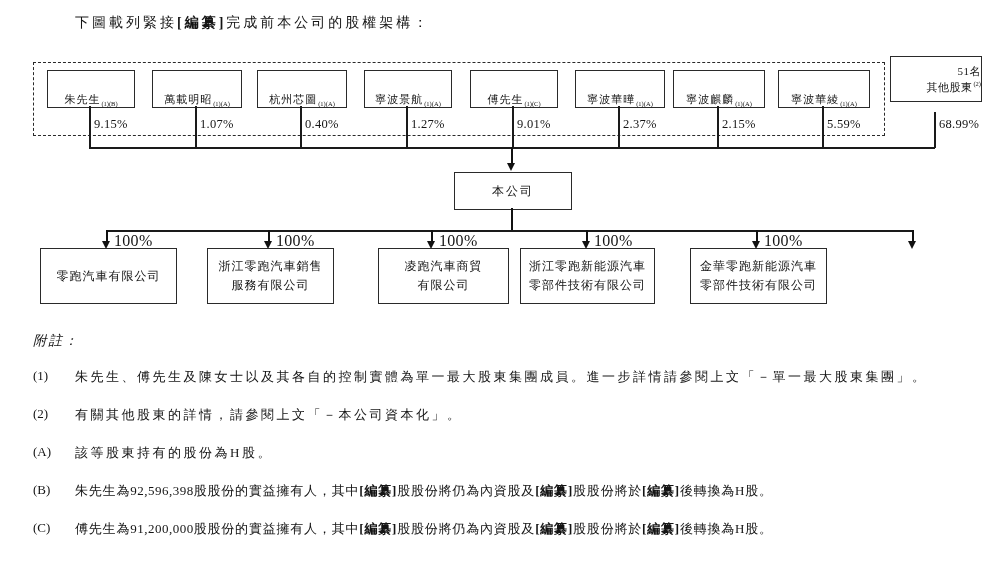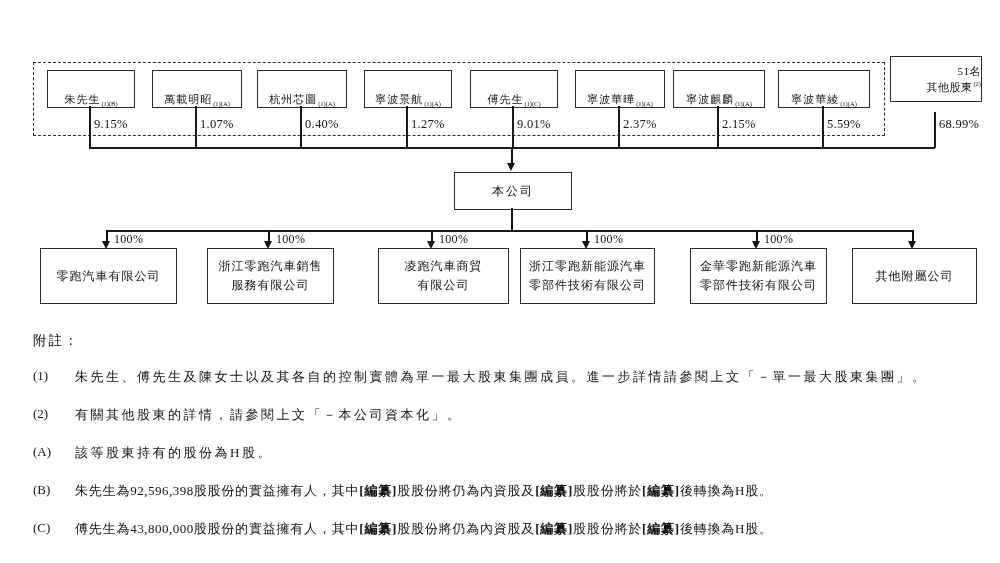--- a/index.html
+++ b/index.html
@@ -16,33 +16,36 @@
   .vline{position:absolute;width:1.5px;background:#1a1a1a;}
   .hline{position:absolute;height:1.5px;background:#1a1a1a;}
   .aline{position:absolute;width:2px;background:#111;}
   .ahead{position:absolute;width:0;height:0;border-left:4.5px solid transparent;
          border-right:4.5px solid transparent;border-top:8px solid #111;}
   .cbox{position:absolute;left:454px;top:172px;width:116px;height:36px;border:1px solid #2a2a2a;
         display:flex;align-items:center;justify-content:center;font-size:12px;letter-spacing:2px;background:#fff;}
   .subbox{position:absolute;top:248px;height:54px;border:1px solid #2a2a2a;background:#fff;
         display:flex;flex-direction:column;align-items:center;justify-content:center;
         font-size:12px;letter-spacing:1px;text-align:center;line-height:1.55;white-space:nowrap;}
-  .pct100{position:absolute;top:232px;font-size:12px;letter-spacing:0.3px;}
-  .notes-head{position:absolute;left:33px;top:332px;font-size:13.5px;letter-spacing:2px;}
+  .pct100{position:absolute;top:232px;font-size:16px;letter-spacing:0.3px;}
+  .notes-head{position:absolute;left:33px;top:332px;font-size:13.5px;font-style:italic;letter-spacing:2px;}
   .note-label{position:absolute;left:33px;font-size:13px;}
   .note-text{position:absolute;left:75px;font-size:13px;letter-spacing:2.5px;white-space:nowrap;}
   .note-text.tight{letter-spacing:0.8px;}
   .note-text b{font-weight:bold;}
   .note-text .num{letter-spacing:0.5px;}
 </style>
 </head>
 <body>
 
 <div class="page">
 
+  <div class="title">
+    <span>下圖載列緊接</span><b>[編纂]</b><span>完成前本公司的股權架構：</span>
+  </div>
 
   <div class="dashed-box"></div>
 
   <div class="sbox" style="left:47px;width:86px">
       <span>朱先生</span>
       <sup>(1)(B)</sup>
     </div>
   <div class="sbox" style="left:152px;width:88px">
       <span>萬載明昭</span>
       <sup>(1)(A)</sup>
@@ -139,38 +142,35 @@
       <span>有限公司</span>
     </div>
   <div class="subbox" style="left:520px;width:133px">
       <span>浙江零跑新能源汽車</span>
       <span>零部件技術有限公司</span>
     </div>
   <div class="subbox" style="left:690px;width:135px">
       <span>金華零跑新能源汽車</span>
       <span>零部件技術有限公司</span>
     </div>
-  <div class="subbox" style="left:852px;width:123px">
-      <span>其他附屬公司</span>
-    </div>
 
   <div class="notes-head">附註：</div>
 
   <div class="note-label" style="top:368px">(1)</div>
   <div class="note-text" style="top:368px">朱先生、傅先生及陳女士以及其各自的控制實體為單一最大股東集團成員。進一步詳情請參閱上文「－單一最大股東集團」。</div>
 
   <div class="note-label" style="top:406px">(2)</div>
   <div class="note-text" style="top:406px">有關其他股東的詳情，請參閱上文「－本公司資本化」。</div>
 
   <div class="note-label" style="top:444px">(A)</div>
   <div class="note-text" style="top:444px">該等股東持有的股份為H股。</div>
 
   <div class="note-label" style="top:482px">(B)</div>
   <div class="note-text tight" style="top:482px">
     <span>朱先生為</span><span class="num">92,596,398</span><span>股股份的實益擁有人，其中</span><b>[編纂]</b><span>股股份將仍為內資股及</span><b>[編纂]</b><span>股股份將於</span><b>[編纂]</b><span>後轉換為H股。</span>
   </div>
 
   <div class="note-label" style="top:520px">(C)</div>
   <div class="note-text tight" style="top:520px">
-    <span>傅先生為</span><span class="num">43,800,000</span><span>股股份的實益擁有人，其中</span><b>[編纂]</b><span>股股份將仍為內資股及</span><b>[編纂]</b><span>股股份將於</span><b>[編纂]</b><span>後轉換為H股。</span>
+    <span>傅先生為</span><span class="num">91,200,000</span><span>股股份的實益擁有人，其中</span><b>[編纂]</b><span>股股份將仍為內資股及</span><b>[編纂]</b><span>股股份將於</span><b>[編纂]</b><span>後轉換為H股。</span>
   </div>
 
 </div>
 
 </body></html>

